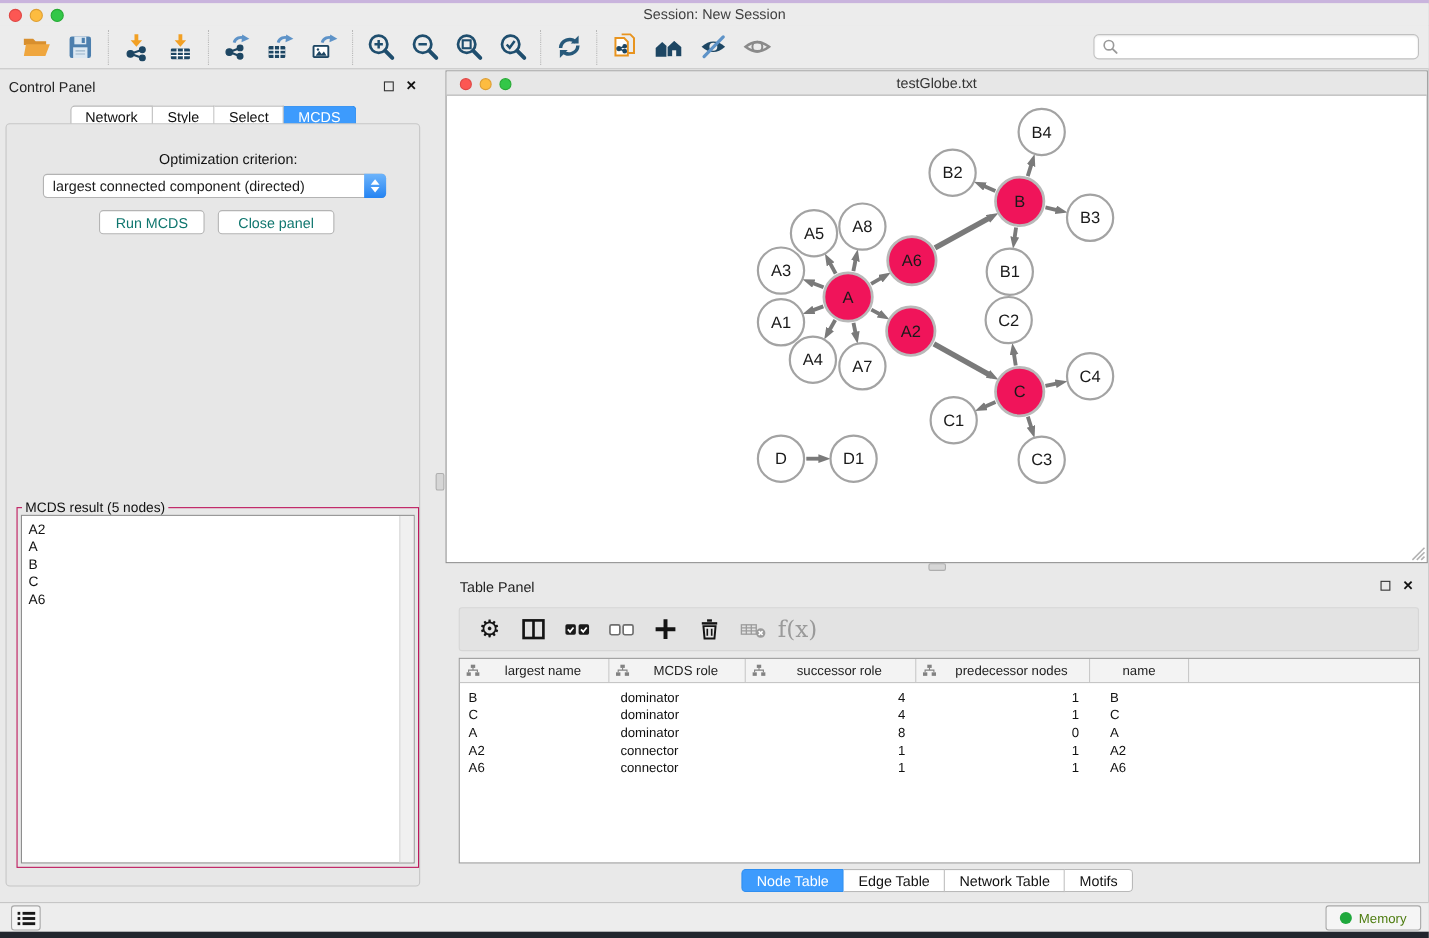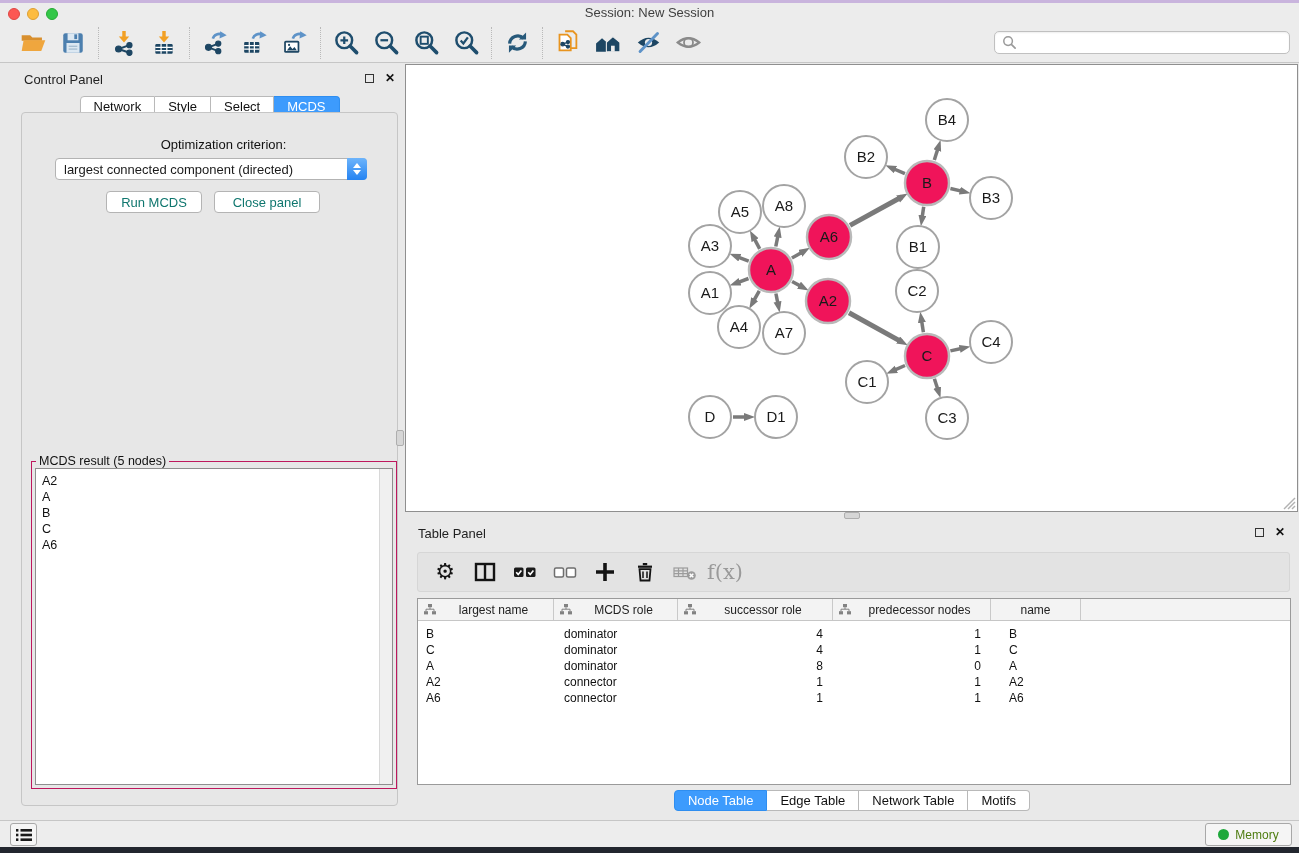--- a/index.html
+++ b/index.html
@@ -17,21 +17,21 @@
   .light.red { background:#fc5753; border:1px solid #df4744; }
   .light.yellow { background:#fdbc40; border:1px solid #de9f34; }
   .light.green { background:#33c748; border:1px solid #27aa35; }
   .toolbar { position:absolute; left:0; top:23px; width:1299px; height:40px; background:#ececec; border-bottom:1px solid #c6c6c6; display:flex; align-items:center; padding-left:8px; }
   .tb-group { display:flex; align-items:center; gap:8px; padding:0 9px; }
   .tb-sep { width:1px; height:32px; border-left:1px dotted #b9b9b9; }
   .tb-icon { width:32px; height:32px; display:flex; align-items:center; justify-content:center; }
   .searchbox { position:absolute; right:9px; top:31px; width:296px; height:23px; background:#fff; border:1px solid #c0c0c0; border-radius:5px; display:flex; align-items:center; padding:0 6px; box-shadow:inset 0 1px 2px rgba(0,0,0,.07); }
   .searchbox input { border:none; outline:none; flex:1; font-size:13px; background:transparent; font-family:"Liberation Sans",sans-serif; }
   
-  .control-panel { position:absolute; left:16px; top:66px; width:387px; height:744px; }
+  .control-panel { position:absolute; left:0; top:66px; width:387px; height:744px; }
   .panel-title { position:absolute; left:8px; top:6px; font-size:13px; color:#222; }
   .win-icons { position:absolute; top:7px; display:flex; gap:11px; align-items:center; }
   .control-panel .win-icons { right:8px; }
   .float-box { width:9px; height:9px; border:1.5px solid #333; display:inline-block; }
   .close-x { font-size:12px; font-weight:700; color:#111; line-height:10px; }
   .seg-tabs { position:absolute; top:30px; left:50%; transform:translateX(-50%); display:flex; }
   .seg-tab { height:21px; line-height:20px; padding:0 13px; font-size:13px; background:#fff; border:1px solid #b9b9b9; border-left:none; color:#111; white-space:nowrap; }
   .seg-tab:first-child { border-left:1px solid #b9b9b9; border-radius:4px 0 0 4px; }
   .seg-tab:last-child { border-radius:0 4px 4px 0; }
   .seg-tab.active { color:#fff; border-color:#2f8ef0; }
@@ -298,20 +298,28 @@
               <div class="mcds-item">C</div>
               <div class="mcds-item">A6</div>
             </div>
           <div class="mcds-scroll"></div>
         </div>
       </div>
     </div>
   </div>
 
   <div class="net-window">
+    <div class="net-titlebar">
+      <div class="net-lights">
+        <span class="light red"></span>
+        <span class="light yellow"></span>
+        <span class="light green"></span>
+      </div>
+      <div class="title">testGlobe.txt</div>
+    </div>
     <div class="net-canvas" id="graph-holder"><svg width="891" height="424" style="font-family:'Liberation Sans',sans-serif;">
           <defs>
             <marker id="arw" markerWidth="13" markerHeight="10" refX="4" refY="4" orient="auto" markerUnits="userSpaceOnUse">
               <path d="M0,0 L11,4 L0,8 Z" fill="#7a7a7a"></path>
             </marker>
           </defs>
           <line x1="342.7" y1="174.2" x2="330.1" y2="169.3" stroke="#7a7a7a" stroke-width="3.5" marker-end="url(#arw)"></line>
           <line x1="353.7" y1="161.8" x2="347.2" y2="149.7" stroke="#7a7a7a" stroke-width="3.5" marker-end="url(#arw)"></line>
           <line x1="369.8" y1="159.5" x2="372.4" y2="146.4" stroke="#7a7a7a" stroke-width="3.5" marker-end="url(#arw)"></line>
           <line x1="385.9" y1="171.1" x2="397.8" y2="164.3" stroke="#7a7a7a" stroke-width="3.5" marker-end="url(#arw)"></line>

